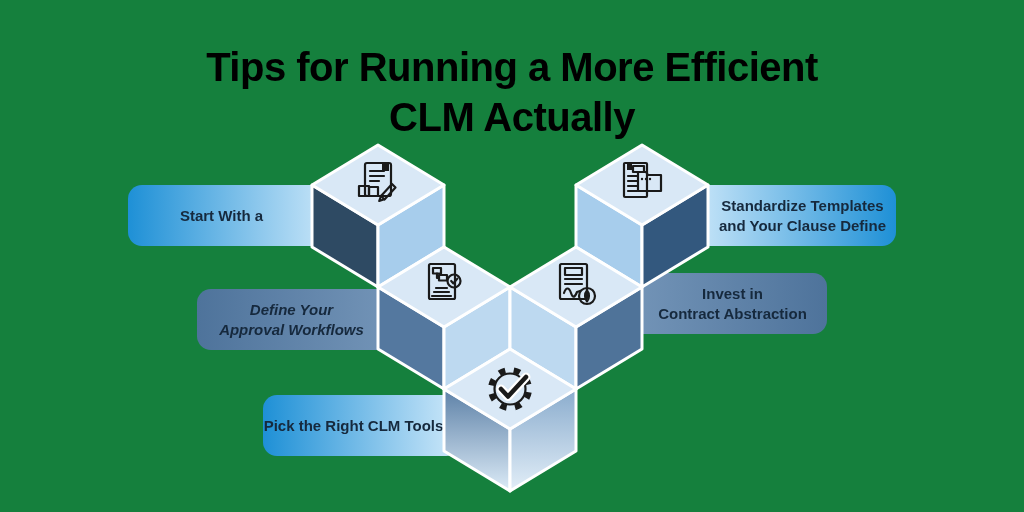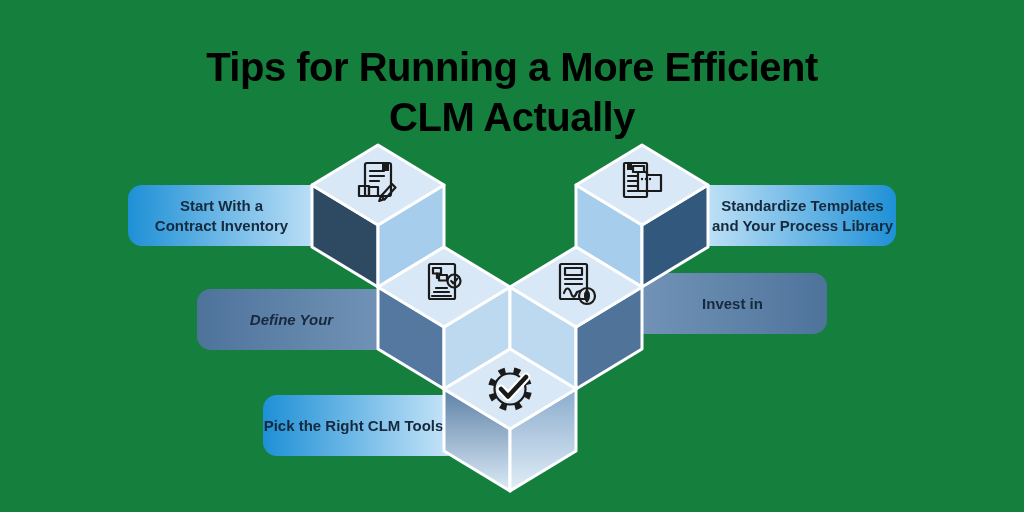--- a/index.html
+++ b/index.html
@@ -49,31 +49,32 @@
 
 <div class="stage">
 
   <div class="title">
     <div>Tips for Running a More Efficient</div>
     <div>CLM Actually</div>
   </div>
 
   <div class="banner banner-tl">
     <span>Start With a</span>
-    <span>Contract Inventory</span>
   </div>
   <div class="banner banner-tr">
     <span>Standardize Templates</span>
-    <span>and Your Process Library</span>
+    <span>and Your Clause Define</span>
   </div>
   <div class="banner banner-ml">
     <span>Define Your</span>
+    <span>Approval Workflows</span>
   </div>
   <div class="banner banner-mr">
     <span>Invest in</span>
+    <span>Contract Abstraction</span>
   </div>
   <div class="banner banner-bl">
     <span>Pick the Right CLM Tools</span>
   </div>
 
   <svg class="cubes" viewBox="0 0 1024 512">
     <defs>
       <linearGradient id="grad5l" x1="0" y1="0" x2="0" y2="1">
         <stop offset="0%" style="stop-color:var(--cube5-left-top)"></stop>
         <stop offset="100%" style="stop-color:var(--cube5-left-bottom)"></stop>

